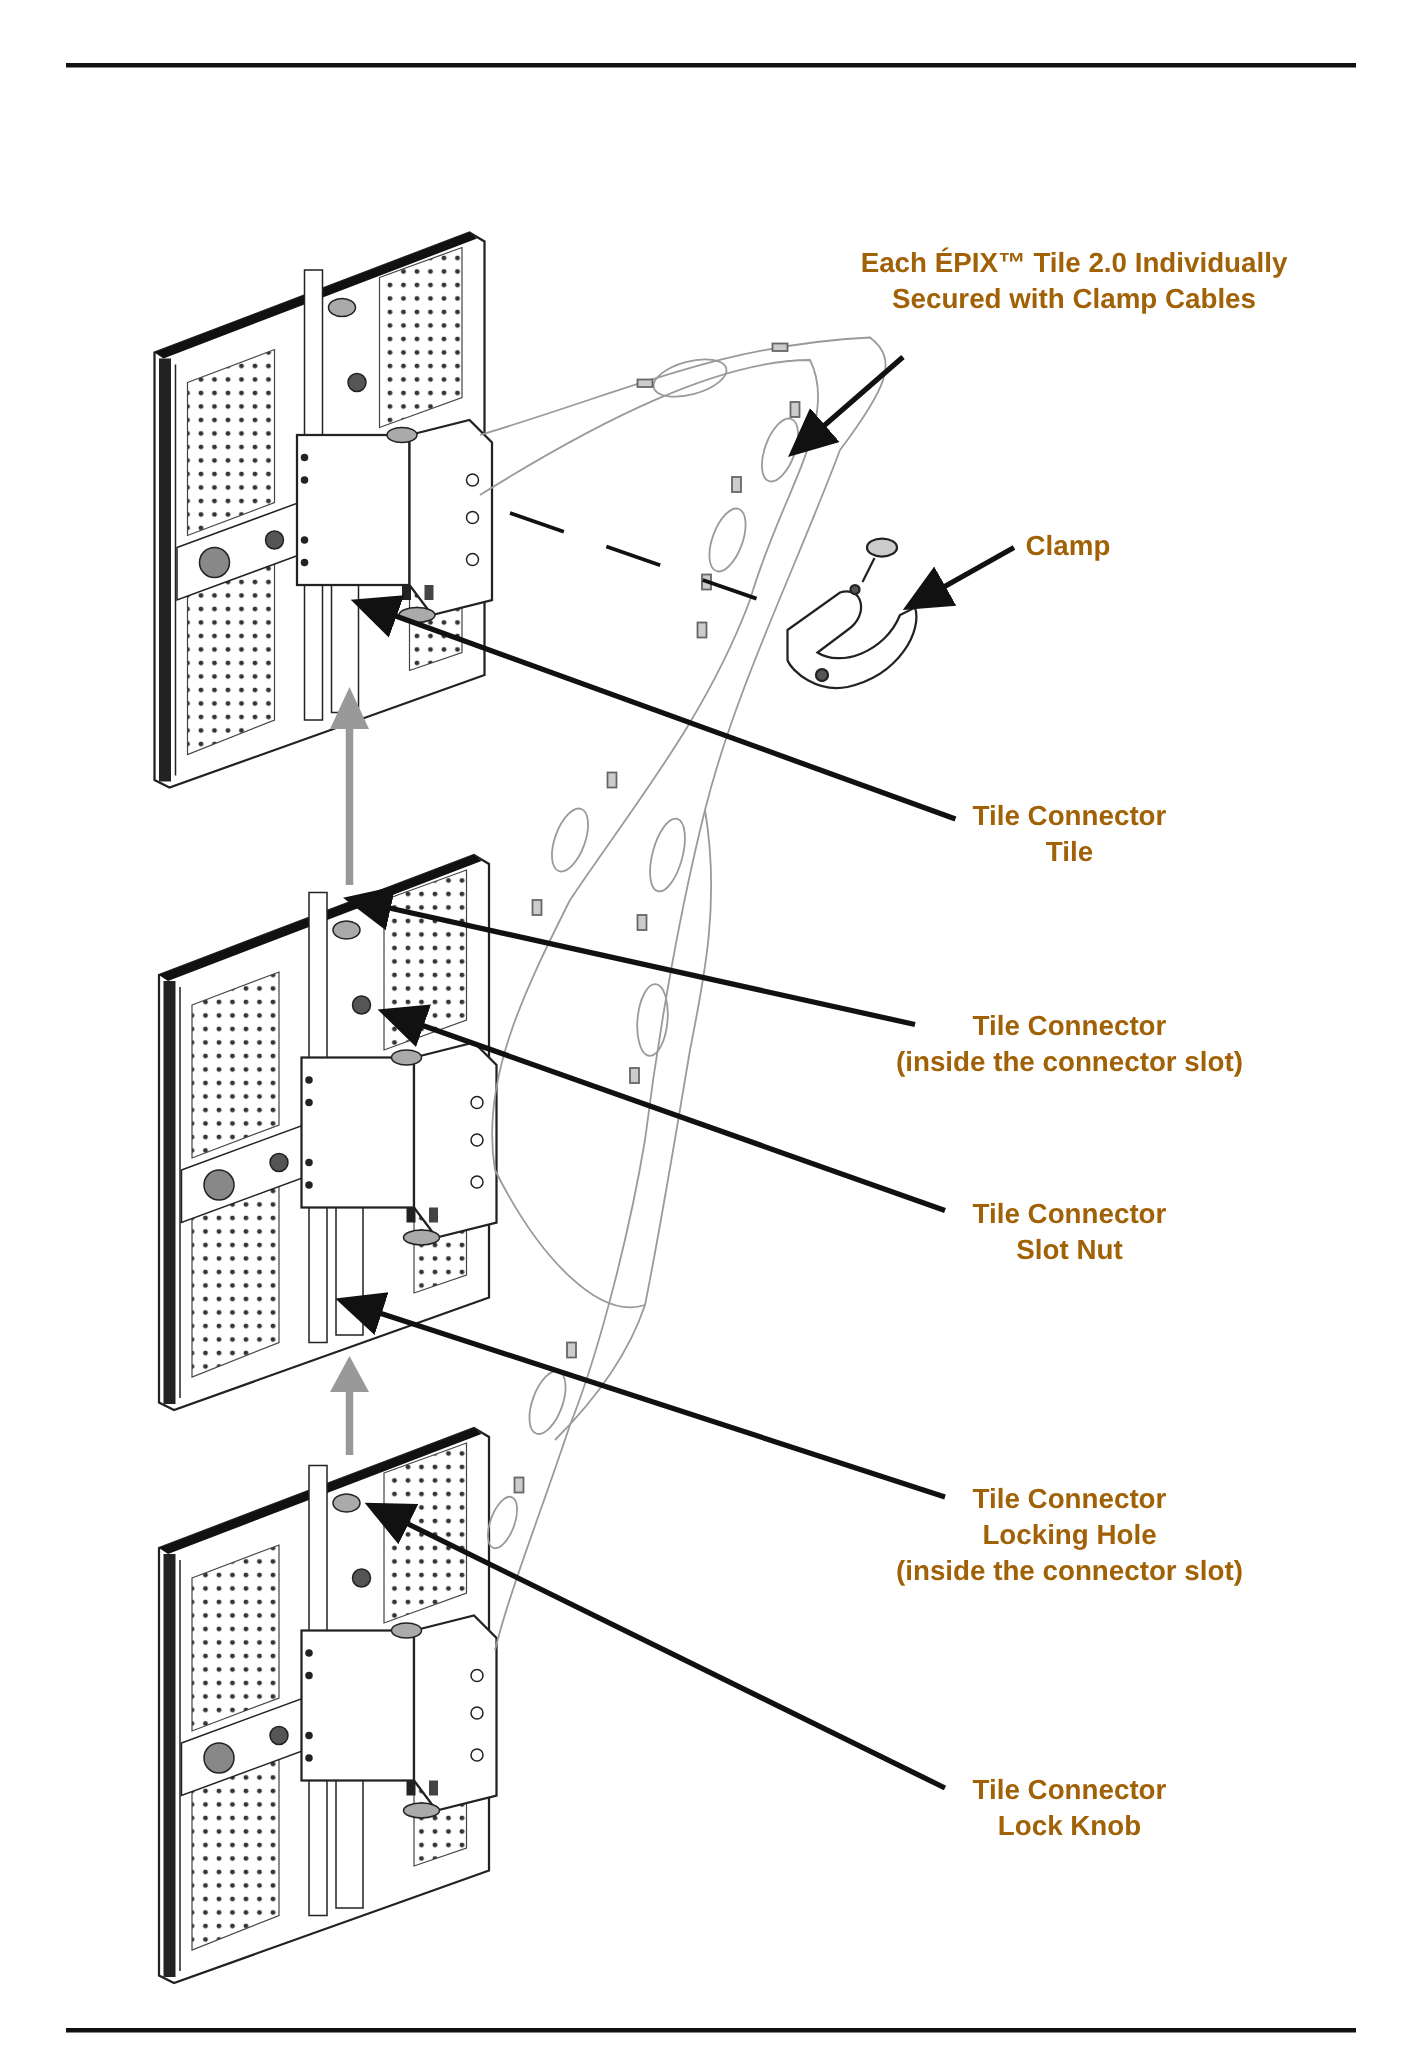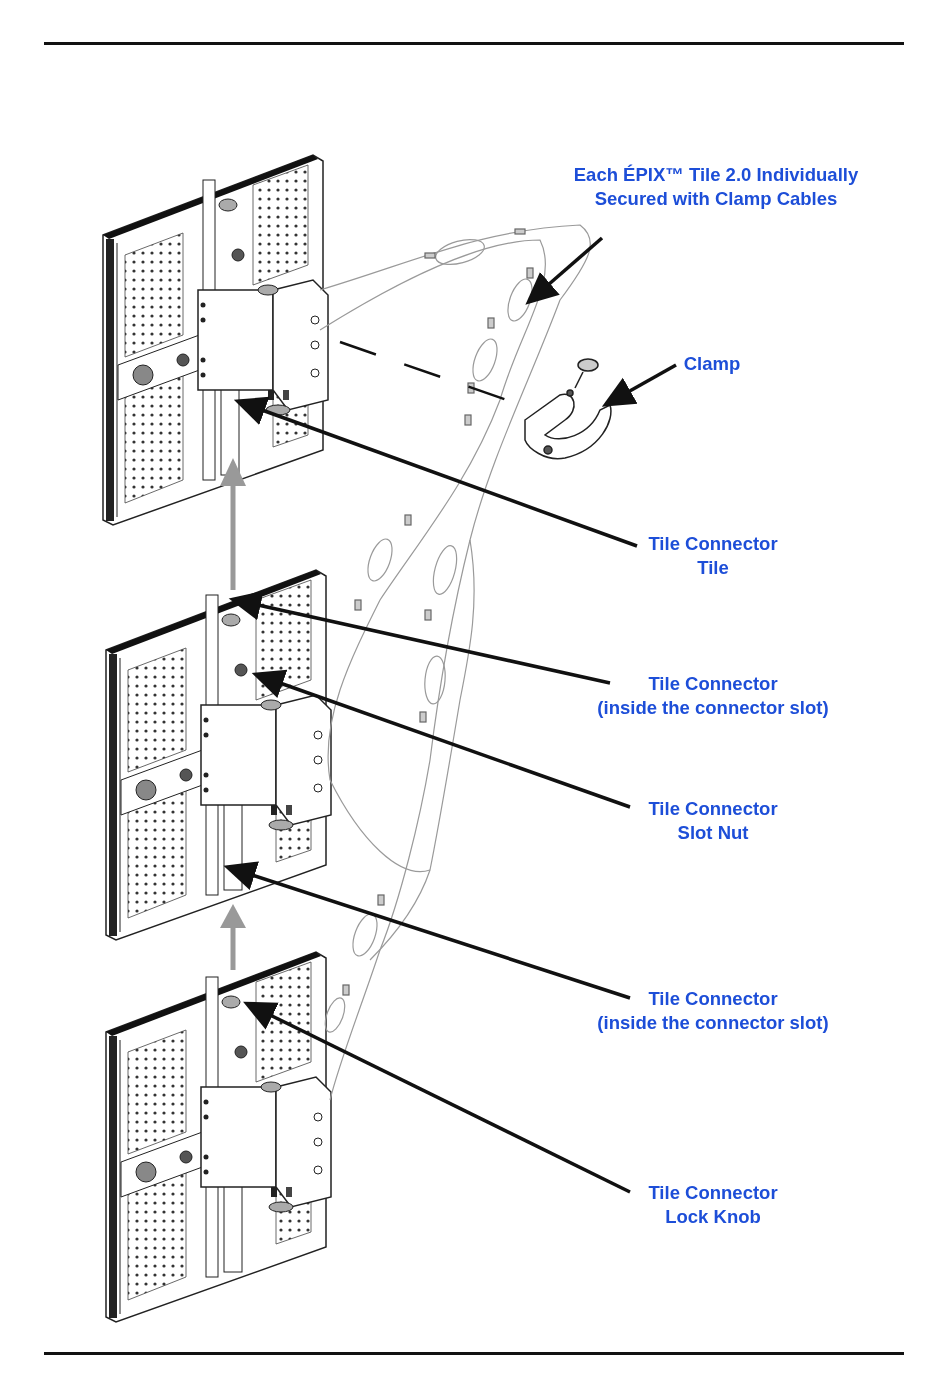--- a/index.html
+++ b/index.html
@@ -1,21 +1,21 @@
 <!DOCTYPE html>
 <html><head>
 <meta charset="utf-8">
 <style>
   html, body { margin:0; padding:0; background:#ffffff; }
   body { width:950px; height:1379px; position:relative; overflow:hidden; font-family:"Liberation Sans", sans-serif; }
   .rule { position:absolute; left:44px; width:860px; height:3px; background:#111; }
   #rule-top { top:42px; }
   #rule-bottom { top:1352px; }
   svg#diagram { position:absolute; left:0; top:0; }
-  .lbl { position:absolute; text-align:center; font-weight:bold; font-size:18.5px; line-height:24px; color:#1d4ed8; white-space:nowrap; }
+  .lbl { position:absolute; text-align:center; font-weight:bold; font-size:18.5px; line-height:24px; color:#a16207; white-space:nowrap; }
   .lbl span { display:block; }
 </style>
 </head>
 <body>
 
 <div class="rule" id="rule-top"></div>
 
 <svg id="diagram" width="950" height="1379" viewBox="0 0 950 1379">
   <defs>
     <pattern id="dots" width="9" height="9" patternUnits="userSpaceOnUse">
@@ -137,20 +137,21 @@
 <div class="lbl" style="left:583px; top:672px; width:260px;">
   <span>Tile Connector</span>
   <span>(inside the connector slot)</span>
 </div>
 <div class="lbl" style="left:628px; top:797px; width:170px;">
   <span>Tile Connector</span>
   <span>Slot Nut</span>
 </div>
 <div class="lbl" style="left:583px; top:987px; width:260px;">
   <span>Tile Connector</span>
+  <span>Locking Hole</span>
   <span>(inside the connector slot)</span>
 </div>
 <div class="lbl" style="left:628px; top:1181px; width:170px;">
   <span>Tile Connector</span>
   <span>Lock Knob</span>
 </div>
 
 <div class="rule" id="rule-bottom"></div>
 
 </body></html>

